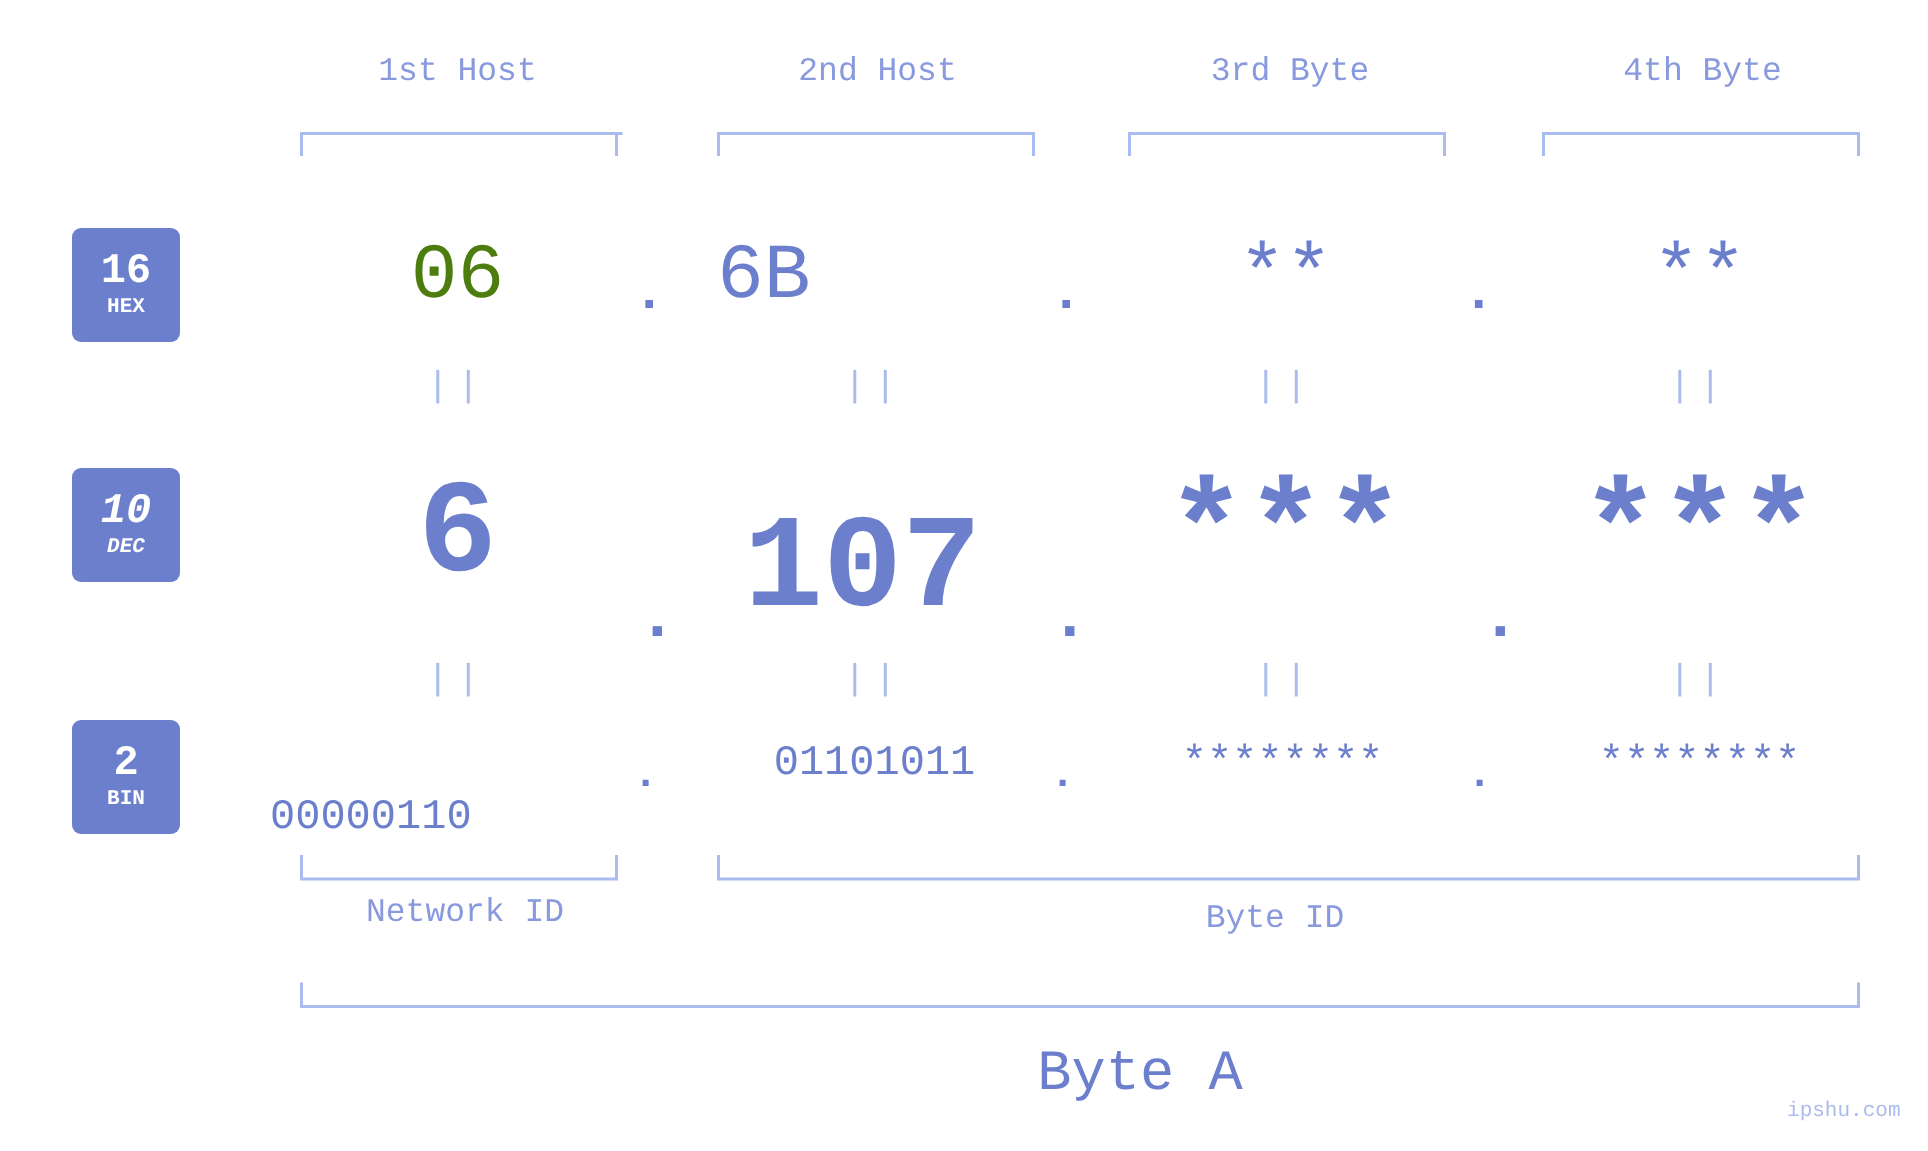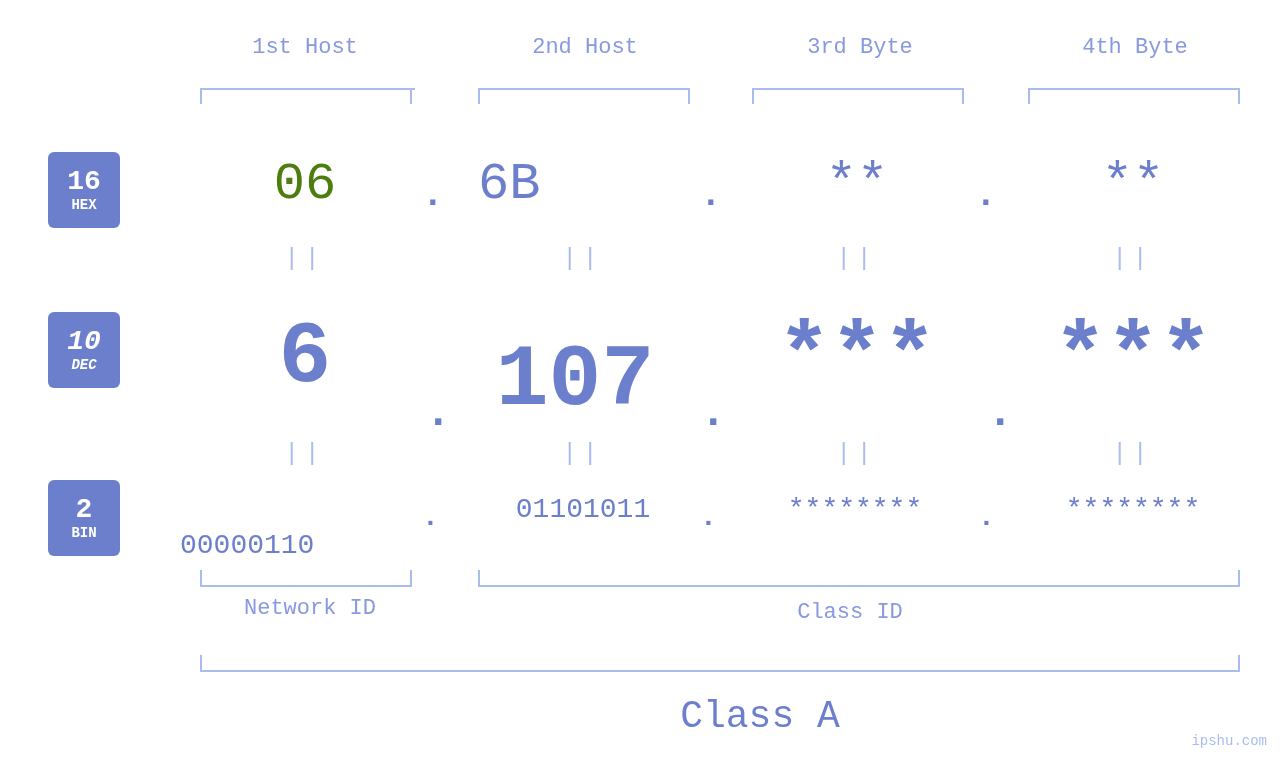--- a/index.html
+++ b/index.html
@@ -159,23 +159,23 @@
   <div style="position:absolute; top:570px; left:200px; width:2px; height:16px; background:#aabcee;"></div>
 
   <div style="position:absolute; top:570px; left:410px; width:2px; height:16px; background:#aabcee;"></div>
 
   <div style="position:absolute; top:585px; left:478px; width:762px; height:2px; background:#aabcee;"></div>
   <div style="position:absolute; top:570px; left:478px; width:2px; height:16px; background:#aabcee;"></div>
   <div style="position:absolute; top:570px; left:1238px; width:2px; height:16px; background:#aabcee;"></div>
 
   <div style="position:absolute; top:596px; left:190px; width:240px; text-align:center; font-size:22px; color:#8899dd;">Network ID</div>
 
-  <div style="position:absolute; top:600px; left:650px; width:400px; text-align:center; font-size:22px; color:#8899dd;">Class ID</div>
+  <div style="position:absolute; top:600px; left:650px; width:400px; text-align:center; font-size:22px; color:#8899dd;">Byte ID</div>
 
   <div style="position:absolute; top:670px; left:200px; width:1040px; height:2px; background:#aabcee;"></div>
   <div style="position:absolute; top:655px; left:200px; width:2px; height:16px; background:#aabcee;"></div>
   <div style="position:absolute; top:655px; left:1238px; width:2px; height:16px; background:#aabcee;"></div>
 
-  <div style="position:absolute; top:695px; left:550px; width:420px; text-align:center; font-size:38px; color:#6b7fcc;">Class A</div>
+  <div style="position:absolute; top:695px; left:550px; width:420px; text-align:center; font-size:38px; color:#6b7fcc;">Byte A</div>
 
   <div style="position:absolute; bottom:18px; right:18px; font-size:14px; color:#aabcee;">ipshu.com</div>
 
 </div>
 
 </body></html>

